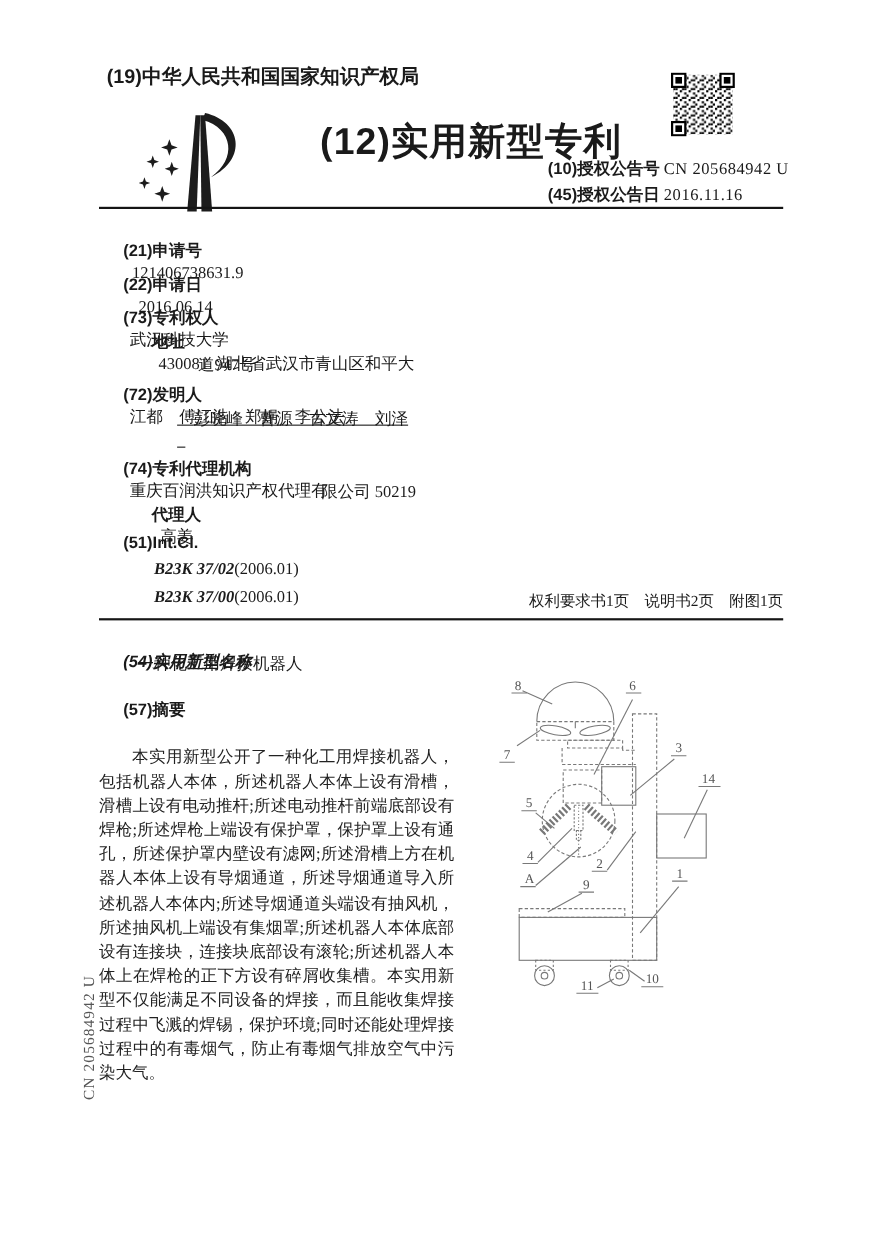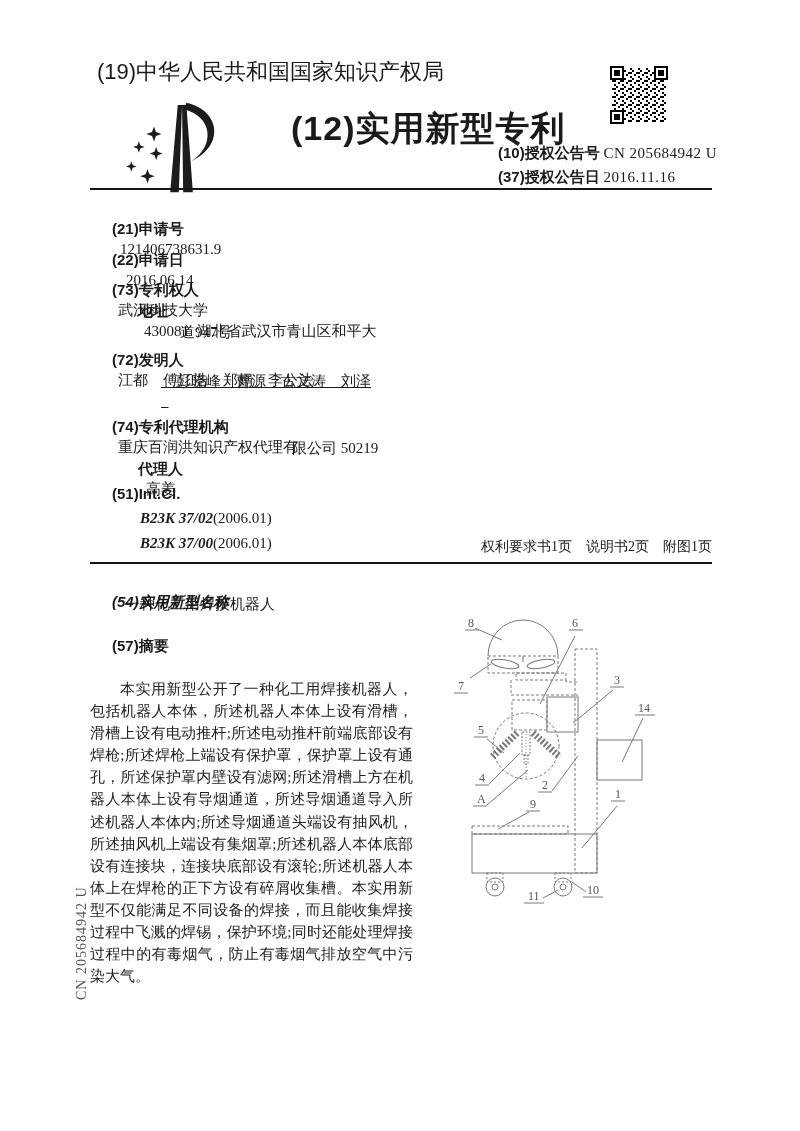--- a/index.html
+++ b/index.html
@@ -3,21 +3,21 @@
 <meta charset="utf-8">
 <style>
   html,body{margin:0;padding:0;background:#e8e8e8;}
   .page{position:relative;width:800px;height:1131px;background:#ffffff;margin:0 auto;
         font-family:"Liberation Serif",serif;color:#1a1a1a;overflow:hidden;}
   .abs{position:absolute;}
   .lbl{font-family:"Liberation Sans",sans-serif;font-weight:700;}
   .val{font-family:"Liberation Serif",serif;white-space:pre-wrap;}
   .line15{font-size:15px;line-height:20px;white-space:pre-wrap;}
   .rule{position:absolute;left:90px;width:622px;height:2px;background:#151515;}
-  .office{font-family:"Liberation Sans",sans-serif;font-weight:400;font-size:22px;}
+  .office{font-family:"Liberation Sans",sans-serif;font-weight:700;font-size:18px;}
   .doctype{font-family:"Liberation Sans",sans-serif;font-weight:700;font-size:34px;letter-spacing:1px;}
   .publine{font-size:15px;}
   .publine .val{letter-spacing:.5px;}
   .ital{font-style:italic;font-weight:700;}
   .abstract{width:323px;font-size:15px;line-height:22.1px;text-align:justify;text-indent:2em;color:#222;}
   .sidecode{font-size:14px;color:#555;letter-spacing:1px;transform:rotate(-90deg);transform-origin:0 0;white-space:nowrap;}
   .pages-info{font-size:14px;text-align:right;width:340px;white-space:pre-wrap;}
   svg text{font-family:"Liberation Serif",serif;}
 </style>
 </head>
@@ -71,21 +71,21 @@
           <rect x="2" y="24" width="3" height="3" fill="#000"></rect>
       </g>
     </svg>
   </div>
 
   <div class="abs publine" style="left:498px;top:144px;">
     <span class="lbl">(10)授权公告号</span>
     <span class="val">CN 205684942 U</span>
   </div>
   <div class="abs publine" style="left:498px;top:168px;">
-    <span class="lbl">(37)授权公告日</span>
+    <span class="lbl">(45)授权公告日</span>
     <span class="val">2016.11.16</span>
   </div>
 
   <div class="rule" style="top:188px;"></div>
 
   <div class="abs line15" style="left:97px;top:199px;">
     <span class="lbl">(21)申请号</span>
     <span class="val" style="margin-left:8px;">121406738631.9</span>
   </div>
   <div class="abs line15" style="left:97px;top:230px;">

